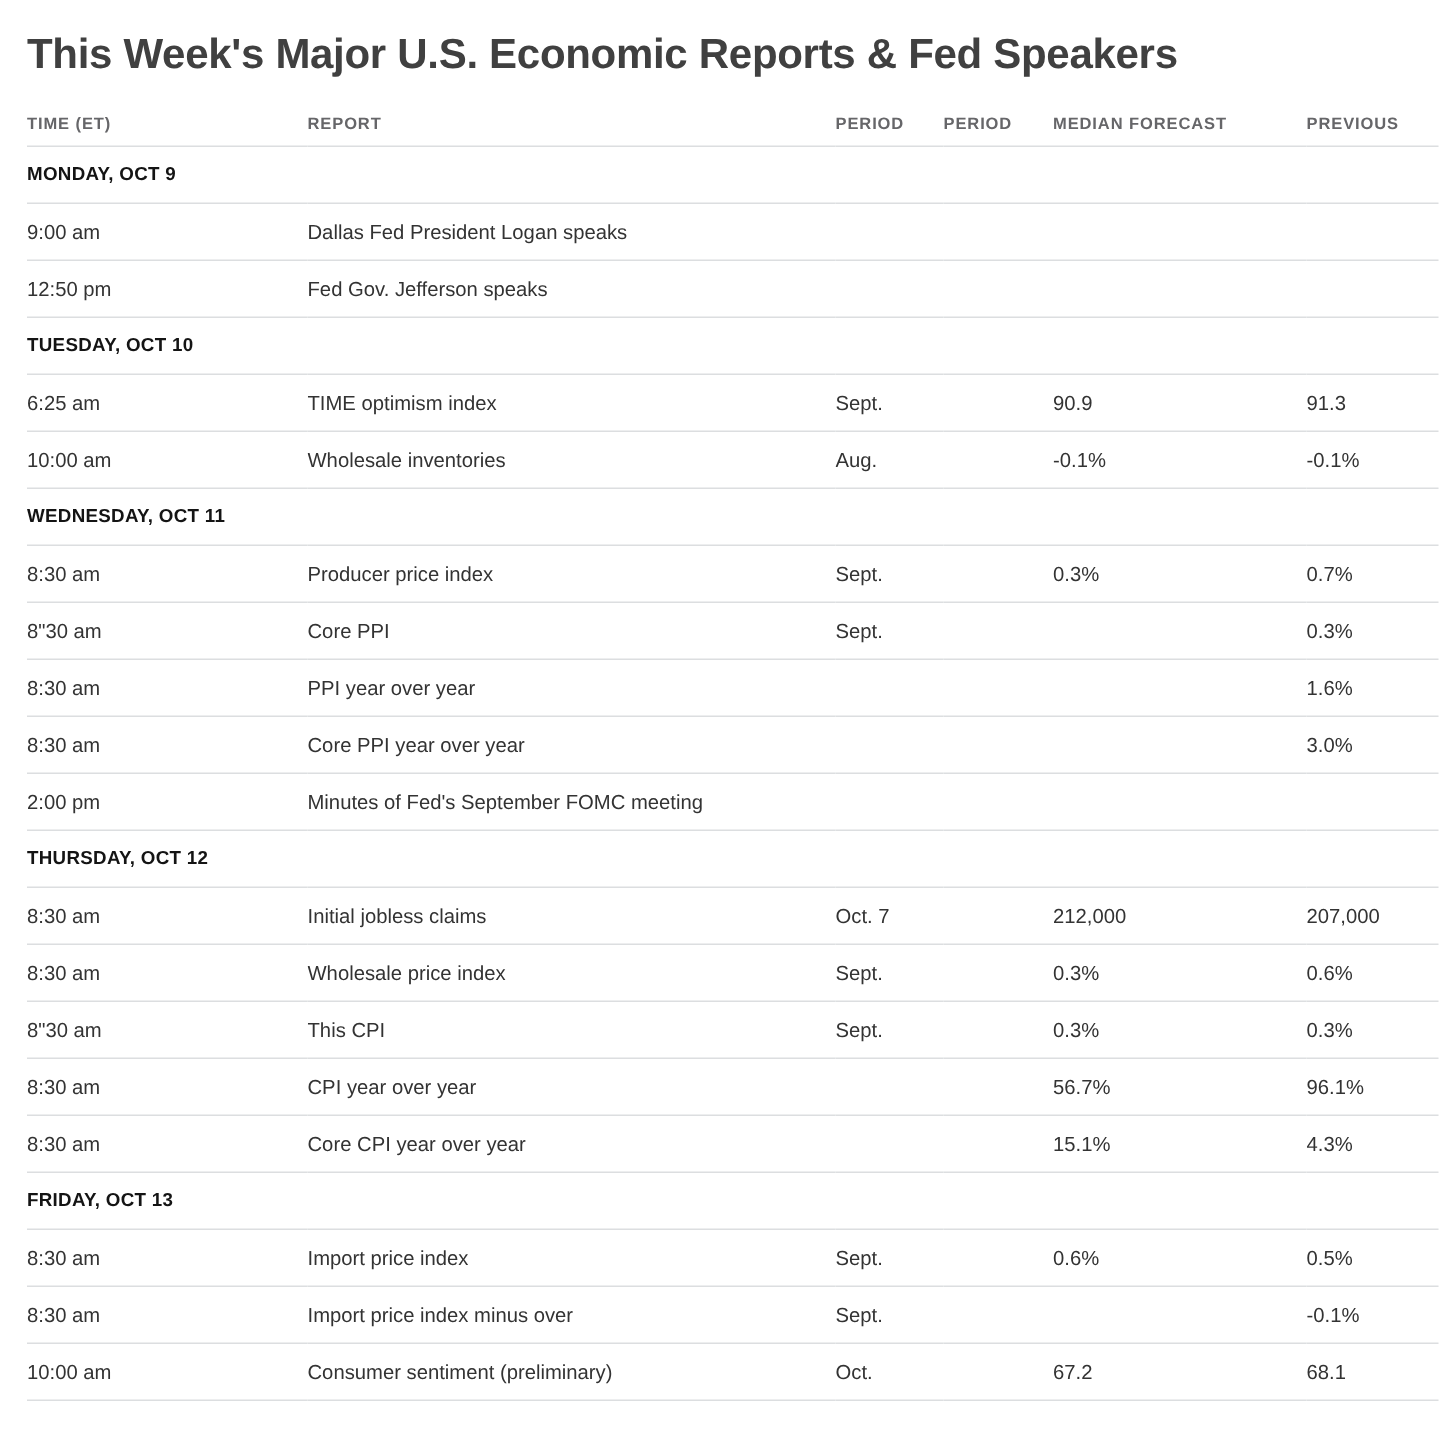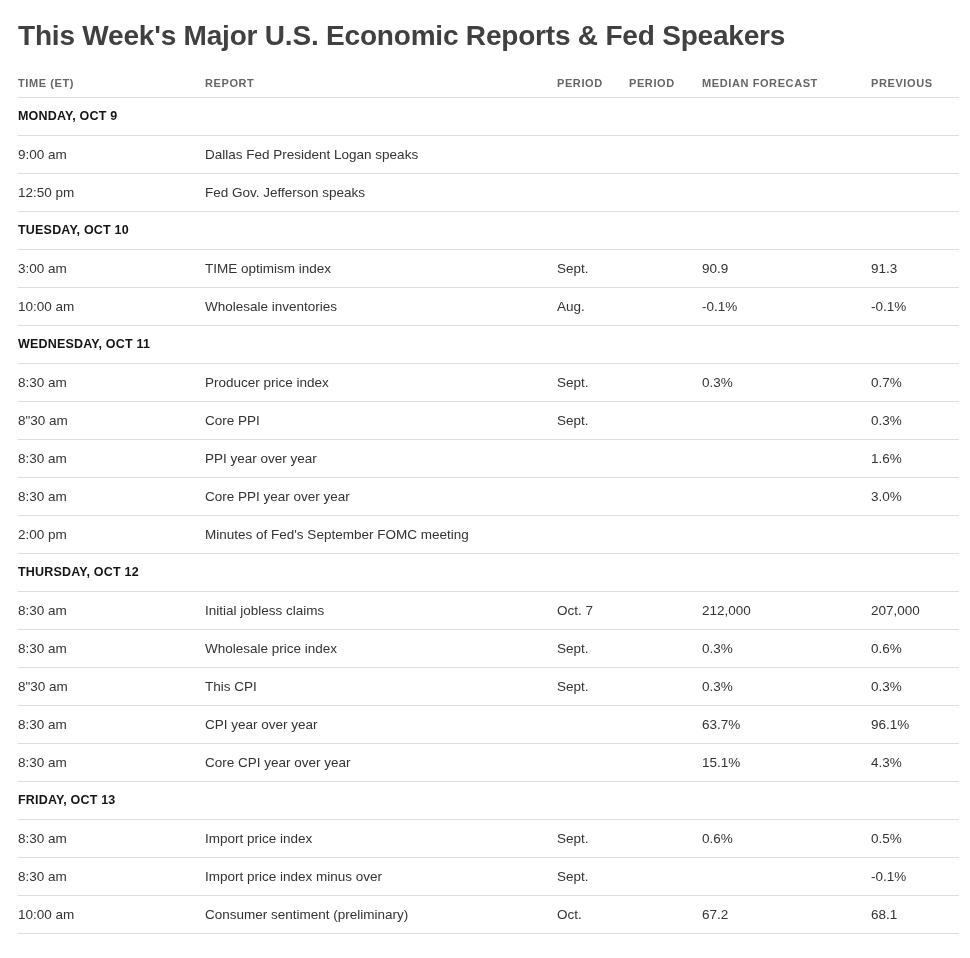--- a/index.html
+++ b/index.html
@@ -110,21 +110,21 @@
         <td></td>
         <td></td>
         <td></td>
         <td></td>
       </tr>
 
       <tr class="s">
         <td colspan="6">TUESDAY, OCT 10</td>
       </tr>
       <tr class="r">
-        <td>3:00 am</td>
+        <td>6:25 am</td>
         <td>TIME optimism index</td>
         <td>Sept.</td>
         <td></td>
         <td>90.9</td>
         <td>91.3</td>
       </tr>
       <tr class="r">
         <td>10:00 am</td>
         <td>Wholesale inventories</td>
         <td>Aug.</td>
@@ -202,21 +202,21 @@
         <td>Sept.</td>
         <td></td>
         <td>0.3%</td>
         <td>0.3%</td>
       </tr>
       <tr class="r">
         <td>8:30 am</td>
         <td>CPI year over year</td>
         <td></td>
         <td></td>
-        <td>63.7%</td>
+        <td>56.7%</td>
         <td>96.1%</td>
       </tr>
       <tr class="r">
         <td>8:30 am</td>
         <td>Core CPI year over year</td>
         <td></td>
         <td></td>
         <td>15.1%</td>
         <td>4.3%</td>
       </tr>

